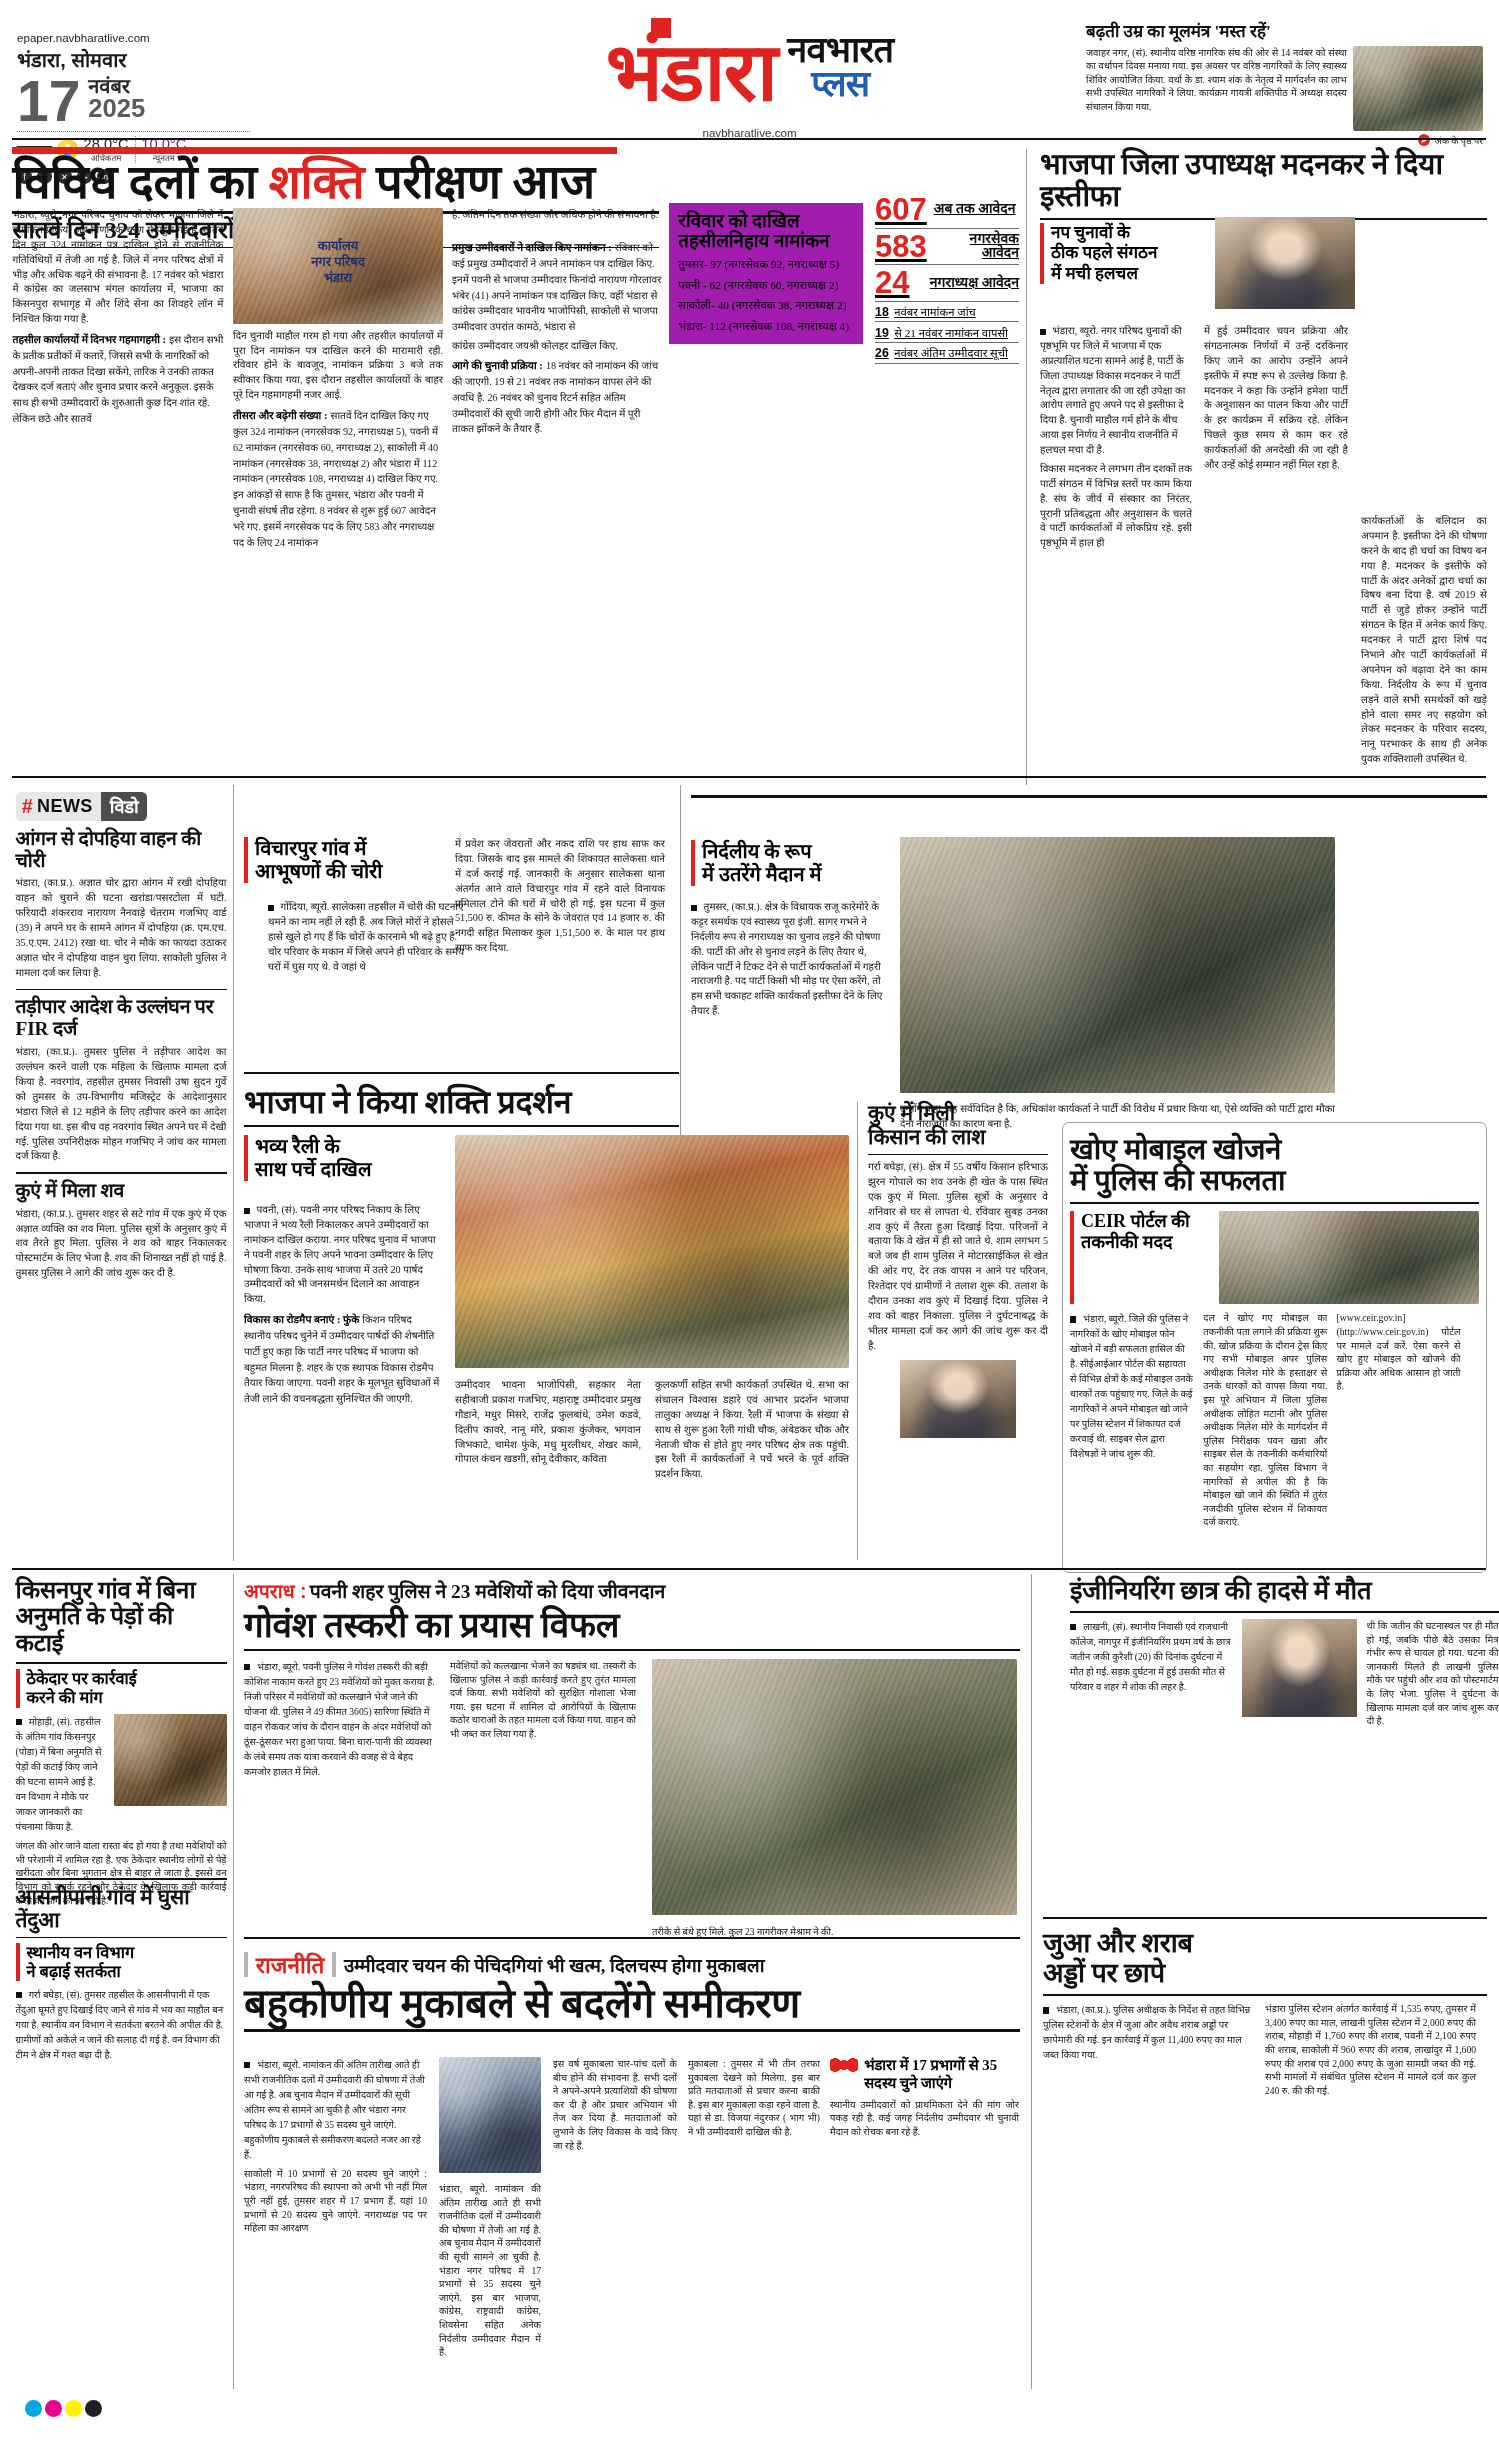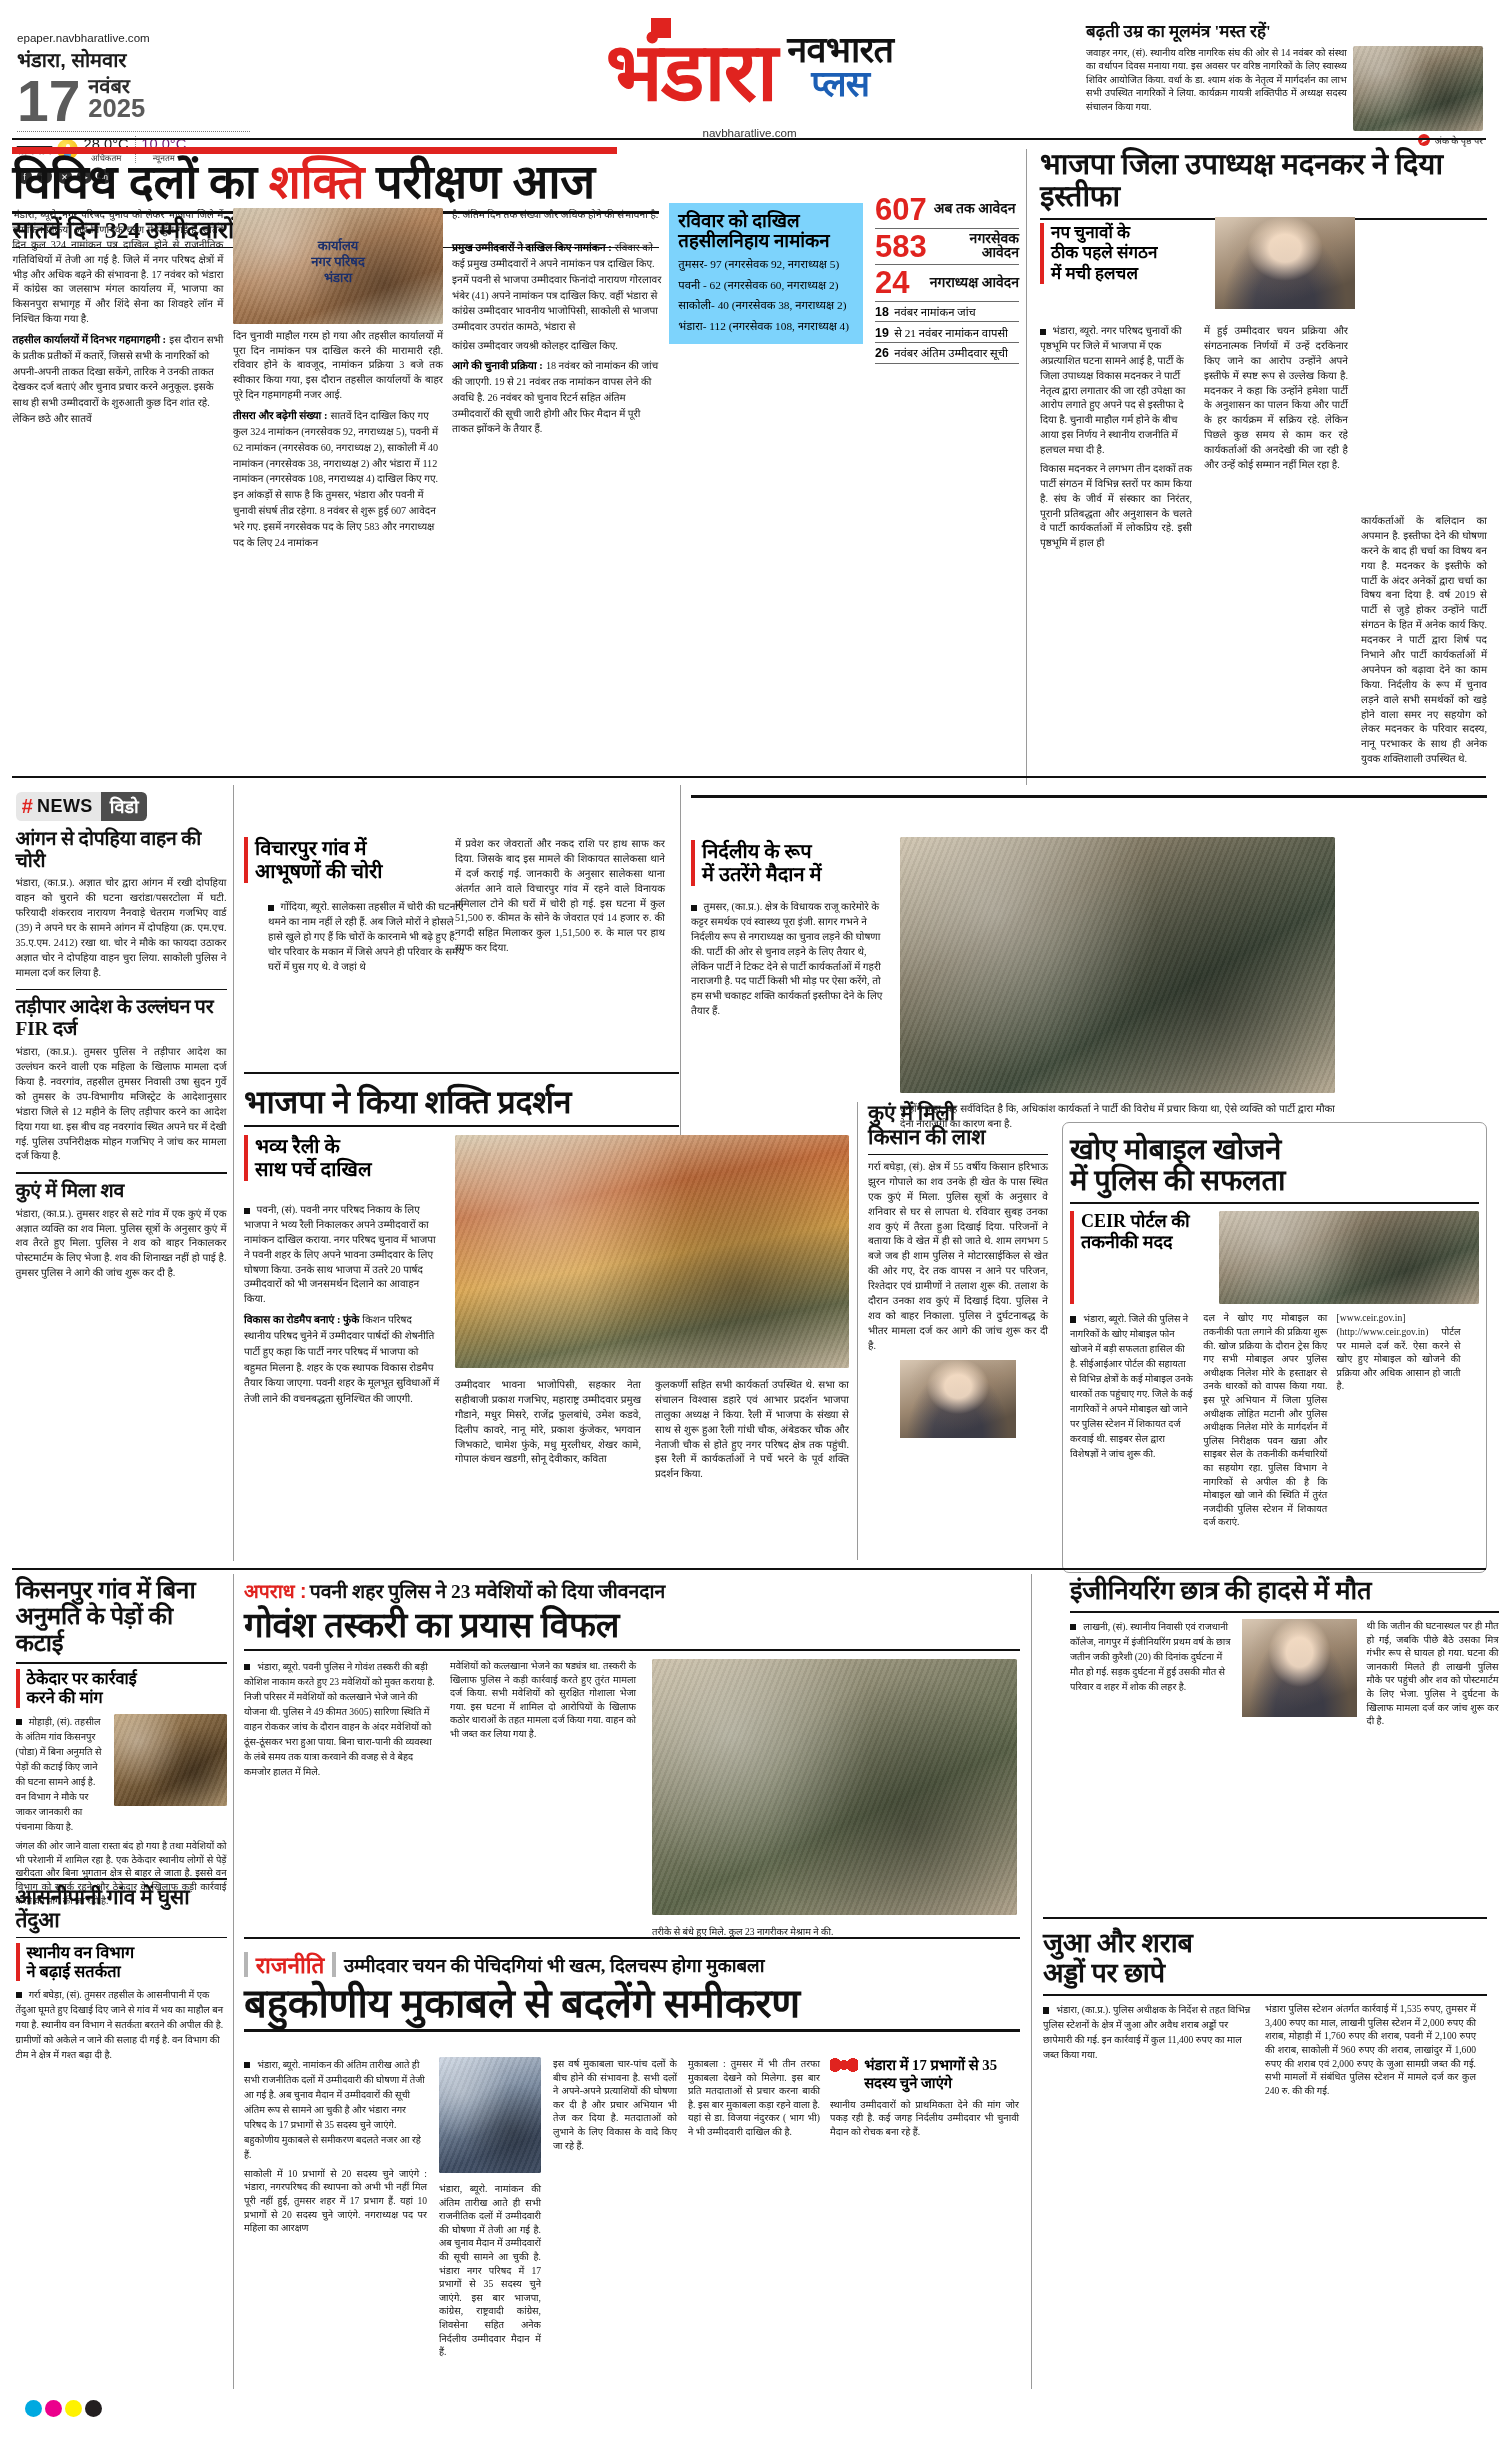--- a/index.html
+++ b/index.html
@@ -64,21 +64,21 @@
     display:inline-flex;align-items:stretch;border-radius:5.4px;overflow:hidden;
     font-family:"Liberation Sans",sans-serif;font-weight:bold;
   }
   .newsbadge .a{background:#e7e7e7;color:#111;padding:2.3px 8.5px 3.1px 6.2px;font-size:18px;letter-spacing:0.4px;display:flex;align-items:center;gap:3.9px;}
   .newsbadge .h{color:#e0231f;font-size:20px;}
   .newsbadge .b{background:#4d4d4d;color:#fff;padding:2.3px 8.5px 3.1px;font-size:18px;display:flex;align-items:center;}
   .sqbullet{display:inline-block;width:6.2px;height:6.2px;background:#111;margin-right:3.9px;vertical-align:middle;}
   .redbar-left{border-left:4.7px solid #e0231f;padding-left:7px;}
   .greybar{display:inline-block;width:3.9px;background:#b5b5b5;}
   .boxed{border:0.8px solid #9b9b9b;border-radius:7px;}
-  .tintbox{background:#7dd3fc;}
+  .tintbox{background:#a21caf;}
   .numrow{display:flex;align-items:center;gap:7px;border-bottom:0.8px solid #6a6a6a;padding:2.3px 0;}
   .bignum{font-family:"Liberation Sans",sans-serif;font-weight:bold;color:#e0231f;font-size:31px;line-height:1;}
   .numlbl{font-size:14px;font-weight:bold;color:#111;line-height:1.05;}
   .daterow{display:flex;gap:5.4px;align-items:baseline;border-bottom:0.8px solid #6a6a6a;padding:2.3px 0;font-size:11.3px;}
   .daterow b{font-family:"Liberation Sans",sans-serif;font-size:12.4px;}
   .sectag{
     display:inline-block;font-family:"Liberation Sans",sans-serif;font-weight:bold;
     color:#e0231f;font-size:19.4px;
   }
   .cmyk{display:flex;gap:3.1px;}
@@ -203,21 +203,21 @@
     <div style="font-weight:bold;font-size:18.6px;line-height:1.1;">रविवार को दाखिल</div>
     <div style="font-weight:bold;font-size:18.6px;line-height:1.1;">तहसीलनिहाय नामांकन</div>
     <div style="margin-top:5.4px;">
       <div style="font-size:11.3px;line-height:1.35;margin-bottom:5.4px;">तुमसर-  97 (नगरसेवक 92, नगराध्यक्ष 5)</div>
       <div style="font-size:11.3px;line-height:1.35;margin-bottom:5.4px;">पवनी - 62 (नगरसेवक 60, नगराध्यक्ष 2)</div>
       <div style="font-size:11.3px;line-height:1.35;margin-bottom:5.4px;">साकोली- 40 (नगरसेवक 38, नगराध्यक्ष 2)</div>
       <div style="font-size:11.3px;line-height:1.35;">भंडारा- 112 (नगरसेवक 108, नगराध्यक्ष 4)</div>
     </div>
   </div>
 
-  <div class="colbox" style="left:875px;top:192px;width:144px;">
+  <div class="colbox" style="left:875px;top:192px;width:144px;text-decoration:underline;">
     <div class="numrow">
       <span class="bignum">607</span>
       <span class="numlbl">अब तक आवेदन</span>
     </div>
     <div class="numrow">
       <span class="bignum">583</span>
       <span class="numlbl" style="text-align:right;flex:1;">नगरसेवक आवेदन</span>
     </div>
     <div class="numrow">
       <span class="bignum">24</span>

